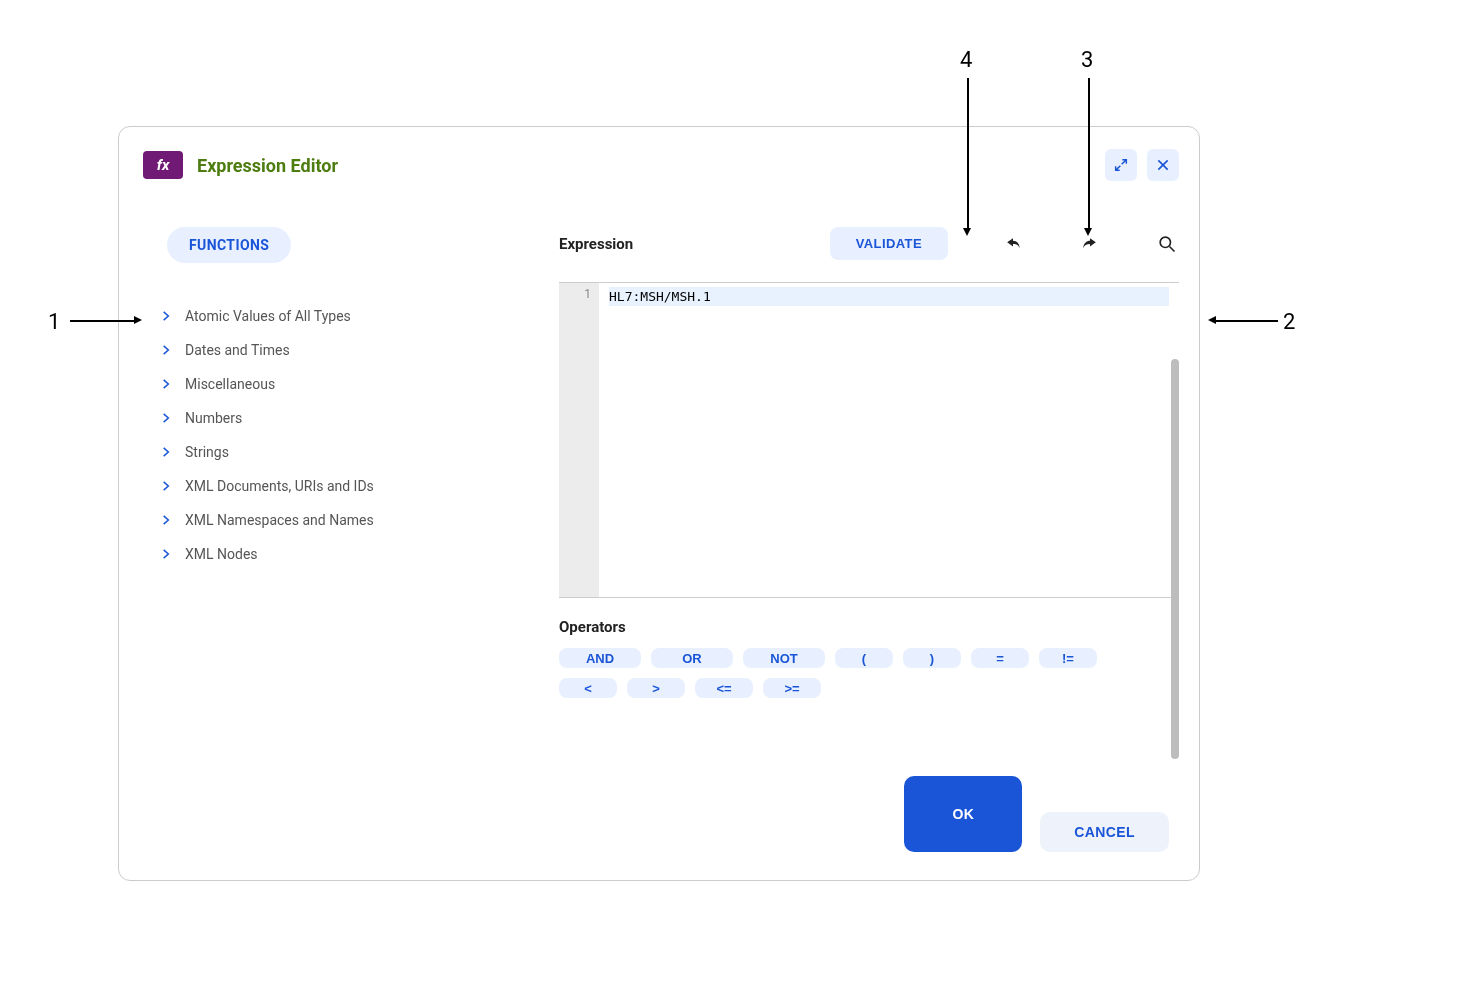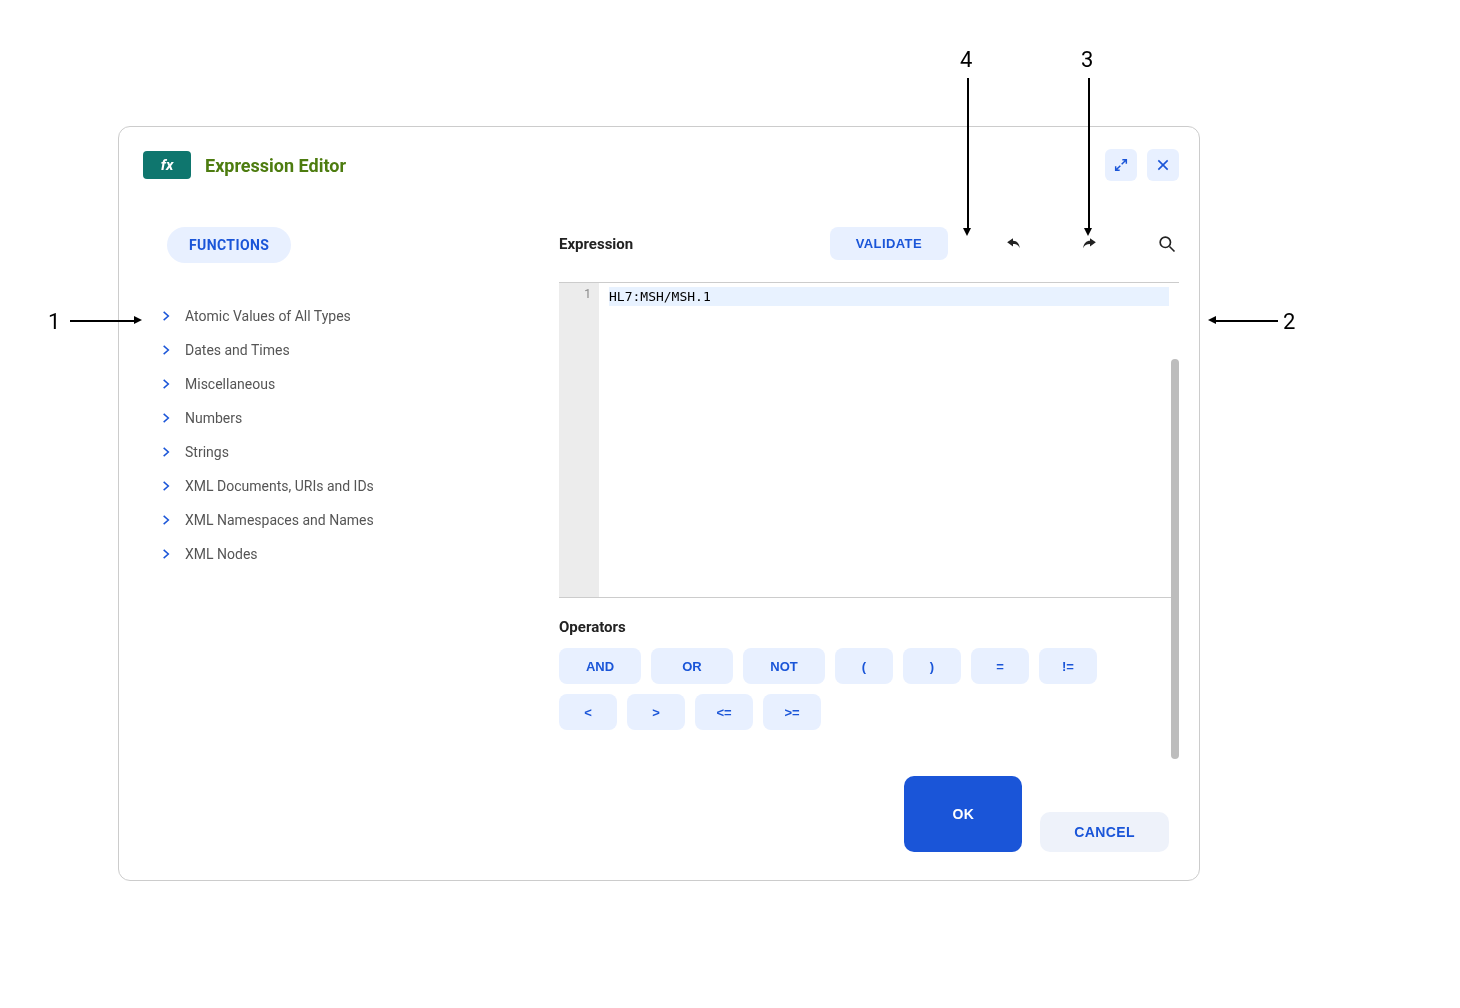--- a/index.html
+++ b/index.html
@@ -22,23 +22,23 @@
     background: #fff;
     display: flex;
     flex-direction: column;
   }
   .dialog-header {
     display: flex;
     align-items: center;
     padding: 22px 20px 16px 24px;
   }
   .fx-icon {
-    width: 48px;
+    width: 40px;
     height: 28px;
-    background: #0f766e;
+    background: #701a75;
     border-radius: 4px;
     color: #fff;
     display: flex;
     align-items: center;
     justify-content: center;
     font-style: italic;
     font-weight: bold;
     font-size: 15px;
     margin-right: 14px;
   }
@@ -176,21 +176,21 @@
   }
   .ops-grid {
     margin-top: 12px;
     display: flex;
     flex-wrap: wrap;
     gap: 10px;
     max-width: 560px;
   }
   .op-btn {
     min-width: 82px;
-    height: 36px;
+    height: 20px;
     background: #e8f0ff;
     color: #1a55d8;
     font-weight: 700;
     font-size: 13px;
     border: none;
     border-radius: 8px;
     cursor: pointer;
   }
   .op-btn.narrow { min-width: 58px; }
   .dialog-footer {

